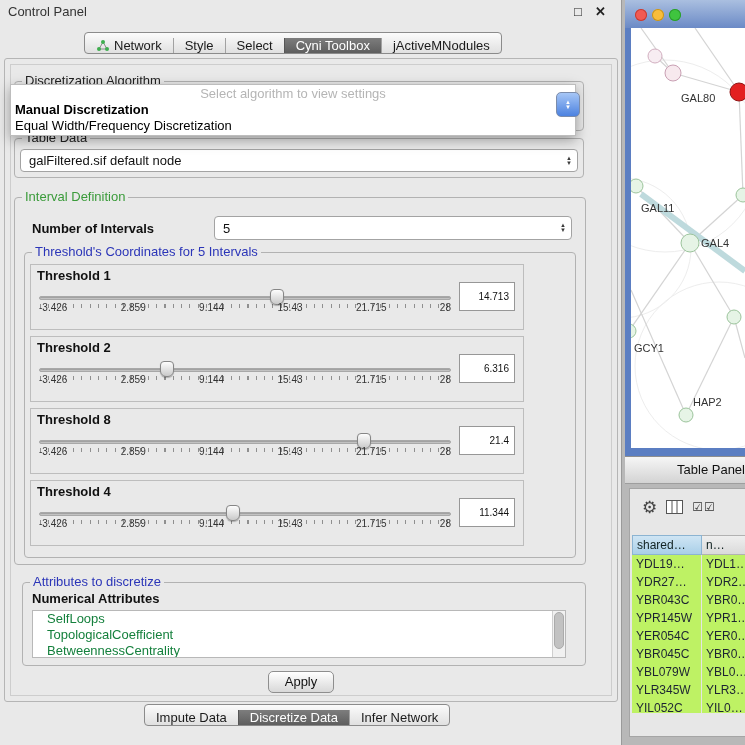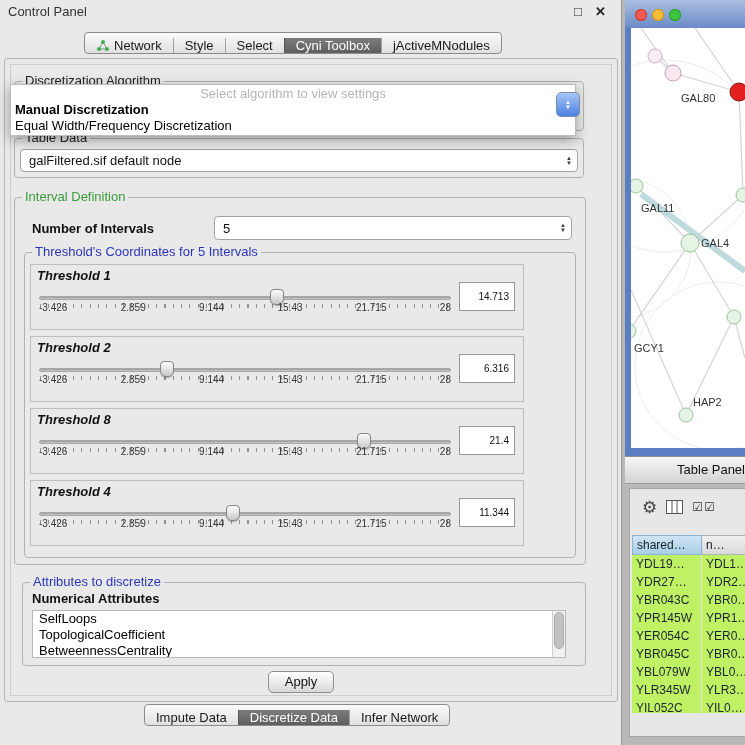--- a/index.html
+++ b/index.html
@@ -31,30 +31,30 @@
 
   .popup { position:absolute; left:10px; top:84px; width:566px; height:52px; background:#fff; border:1px solid #bdbdbd; box-shadow:0 4px 12px rgba(0,0,0,0.35); z-index:20; }
   .popup-hint { position:absolute; left:0; right:0; top:1px; text-align:center; color:#b5b5b5; font-size:13px; }
   .popup-opt1 { position:absolute; left:4px; top:17px; font-weight:bold; color:#000; }
   .popup-opt2 { position:absolute; left:4px; top:33px; color:#000; }
   .bluespin { position:absolute; left:556px; top:92px; width:24px; height:25px; border-radius:5px; border:1px solid #7b8cab; background:linear-gradient(#a6c6f6,#4c82e0); z-index:21; display:flex; flex-direction:column; align-items:center; justify-content:center; color:#fff; font-size:6px; line-height:5px; }
 
   .boldlabel { position:absolute; font-weight:bold; font-size:13px; color:#111; }
 
   .thbox { position:absolute; left:30px; width:494px; height:66px; border:1px solid #bdbdbd; background:#e9e9e9; }
-  .thlabel { position:absolute; left:6px; top:3px; font-weight:bold; font-size:13px; color:#111;font-style:italic; }
+  .thlabel { position:absolute; left:6px; top:3px; font-weight:bold; font-size:13px; color:#111; }
   .slider { position:absolute; left:8px; top:20px; width:412px; height:42px; }
   .groove { position:absolute; left:0; right:0; top:11px; height:4px; background:#c6c6c6; border:1px solid #a8a8a8; border-radius:2px; box-shadow:inset 0 1px 1px rgba(0,0,0,0.2); }
   .ticks { position:absolute; left:1px; right:1px; top:19px; height:4px; background:repeating-linear-gradient(to right,#8f8f8f 0 1px,transparent 1px 8.3px); }
   .scalerow { position:absolute; left:0; right:0; top:17px; display:flex; justify-content:space-between; font-size:10px; color:#333; }
   .thumb { position:absolute; top:4px; width:14px; height:16px; background:linear-gradient(#fdfdfd,#c9c9c9); border:1px solid #868686; border-radius:4px 4px 6px 6px; box-shadow:0 1px 1px rgba(0,0,0,0.25); }
   .valbox { position:absolute; left:428px; top:17px; width:56px; height:29px; background:#fff; border:1px solid #979797; font-size:10px; text-align:right; padding-right:5px; color:#111; }
 
   .listbox { position:absolute; left:32px; top:610px; width:534px; height:48px; background:#fff; border:1px solid #b8b8b8; overflow:hidden; font-size:13px; }
-  .listbox .li { height:16px; line-height:16px; padding-left:6px; color:#000000; white-space:nowrap; }
+  .listbox .li { height:16px; line-height:16px; padding-left:14px; color:#15803d; white-space:nowrap; }
   .vscroll { position:absolute; right:0; top:0; bottom:0; width:13px; background:#f1f1f1; border-left:1px solid #cfcfcf; }
   .vscroll .vthumb { position:absolute; left:1px; right:1px; top:1px; height:80%; background:#c2c2c2; border-radius:5px; border:1px solid #ababab; }
 
   .applybtn { position:absolute; left:268px; top:671px; width:66px; height:22px; border:1px solid #8e8e8e; border-radius:5px; background:linear-gradient(#ffffff,#d8d8d8); font-size:13px; text-align:center; line-height:20px; color:#111; cursor:default; }
 
   
   .netwin { position:absolute; left:625px; top:0; width:120px; height:456px; background:#5b7ec2; }
   .net-titlebar { position:absolute; left:0; top:0; right:0; height:28px; background:linear-gradient(#aabfe0,#6b8ac6); }
   .light { position:absolute; top:9px; width:12px; height:12px; border-radius:50%; }
   .light.red { left:10px; background:#f25a52; box-shadow:inset 0 0 0 1px #c43b33; }

